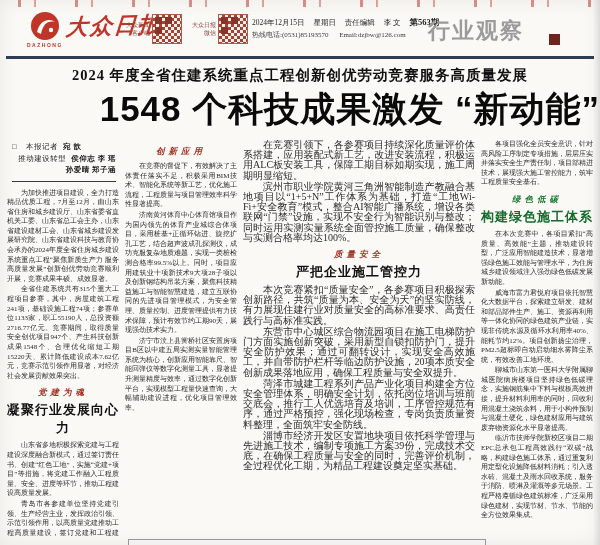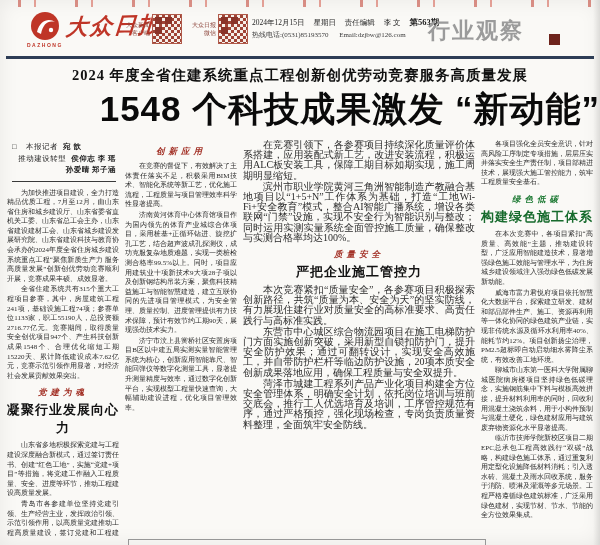--- a/index.html
+++ b/index.html
@@ -177,20 +177,21 @@
           <p class="para">滨州市职业学院黄河三角洲智能制造产教融合基地项目以“1+5+N”工作体系为基础，打造“工地Wi-Fi+安全教育”模式，整合AI智能广播系统，增设各类联网“门禁”设施，实现不安全行为智能识别与整改；同时运用实测实量系统全面管控施工质量，确保整改与实测合格率均达100%。</p>
         </div>
       <div class="sec-head sec-red">
         <div class="sec-kicker">质量安全</div>
         <div class="sec-title">严把企业施工管控力</div>
       </div>
       <p class="para">本次竞赛紧扣“质量安全”，各参赛项目积极探索创新路径，共筑“质量为本、安全为天”的坚实防线，有力展现住建行业对质量安全的高标准要求、高责任践行与高标准实践。</p>
       <div>
           <p class="para">东营市中心城区综合物流园项目在施工电梯防护门方面实施创新突破，采用新型自锁扣防护门，提升安全防护效果；通过可翻转设计，实现安全高效施工，并自带防护栏杆等临边防护设施，20项本质安全创新成果落地应用，确保工程质量与安全双提升。</p>
           <p class="para">菏泽市城建工程系列产品产业化项目构建全方位安全管理体系，明确安全计划，依托岗位培训与班前交底会，推行工人优选培育及培训，工序管控规范有序，通过严格预控，强化现场检查，专岗负责质量资料整理，全面筑牢安全防线。</p>
+          <p class="para">淄博市经济开发区安置地块项目依托科学管理与先进施工技术，编制专项施工方案39份，完成技术交底，在确保工程质量与安全的同时，完善评价机制，全过程优化工期，为精品工程建设奠定坚实基础。</p>
         </div>
     </section>
 
     <section class="col">
       <div>
           <p class="para">各项目强化全员安全意识，针对高风险工序制定专项措施，层层压实并落实安全生产责任制，项目部精进技术，展现强大施工管控能力，筑牢工程质量安全基石。</p>
         </div>
       <div class="sec-head sec-green">
         <div class="sec-kicker">绿色低碳</div>
         <div class="sec-title">构建绿色施工体系</div>

